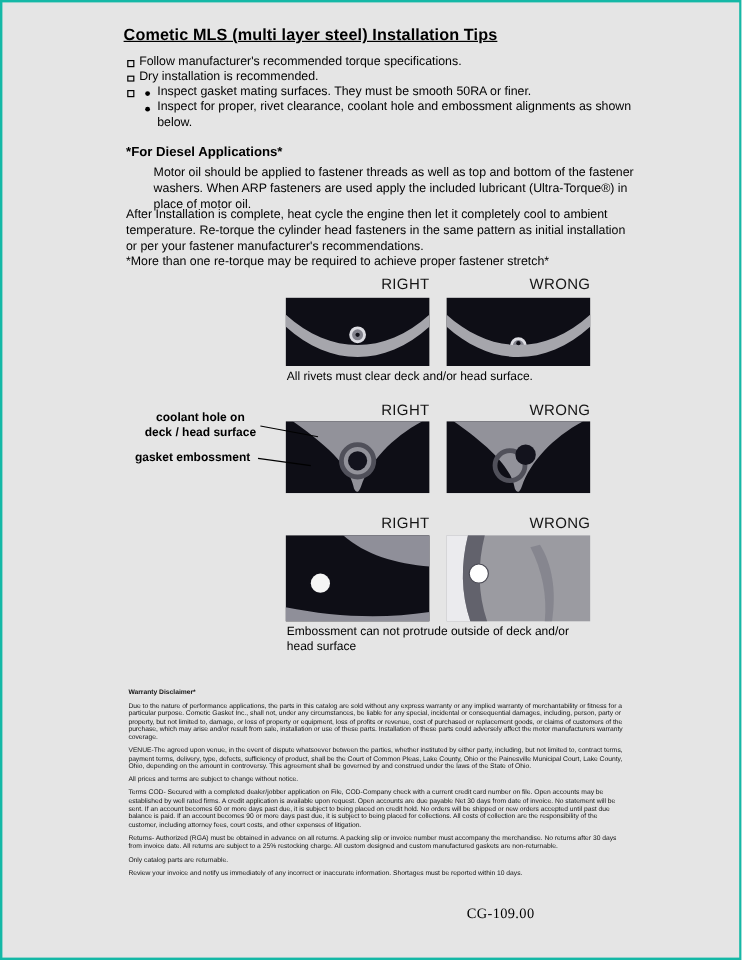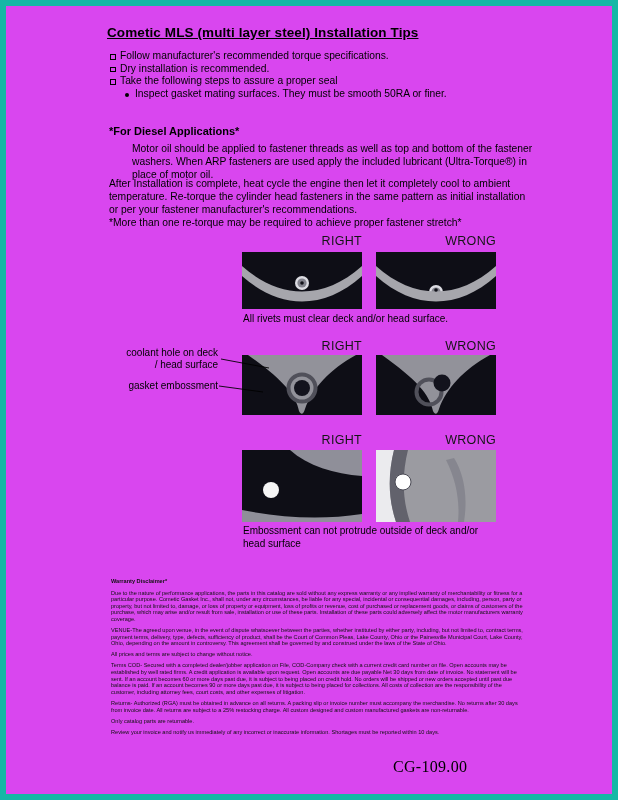--- a/index.html
+++ b/index.html
@@ -1,51 +1,52 @@
 <!DOCTYPE html>
 <html><head>
 <meta charset="utf-8">
 <style>
   html,body{margin:0;padding:0;background:#ffffff;}
-  .page{position:relative;width:618px;height:800px;background:#d946ef;border:6px solid #14b8a6;
+  .page{position:relative;width:618px;height:800px;background:#e5e5e5;border:2px solid #14b8a6;
         box-sizing:border-box;font-family:"Liberation Sans",sans-serif;color:#000;overflow:hidden;}
   .abs{position:absolute;}
   .title{left:101px;top:19px;font-size:13.5px;font-weight:bold;text-decoration:underline;letter-spacing:0.1px;}
   .tips{left:103px;top:44px;width:452px;font-size:10.3px;line-height:12.7px;}
   .bullet{position:relative;padding-left:11px;}
   .bullet.sub{margin-left:15px;}
   .dot-open{position:absolute;left:1px;top:4px;width:3.5px;height:3.5px;border:1px solid #000;}
   .dot-fill{position:absolute;left:1px;top:4.5px;width:4px;height:4px;background:#000;border-radius:50%;}
   .h2{left:103px;top:119px;font-size:11px;font-weight:bold;}
   .para{left:103px;width:420px;font-size:10.3px;line-height:13px;}
   .p1{top:136px;margin-left:23px;}
   .p2{top:171px;}
   .pnote{top:210px;}
   .dlabel{width:120px;text-align:right;font-size:12.5px;color:#151515;letter-spacing:0.3px;}
   .panel{position:absolute;width:120px;}
   .panel svg{display:block;width:100%;height:100%;}
   .caption{left:237px;font-size:10px;line-height:12.5px;}
-  .callout{text-align:right;font-size:10px;line-height:11.5px;}
+  .callout{text-align:center;font-size:10px;line-height:11.5px;font-weight:bold;}
   .legal{left:105px;top:572px;width:412px;font-size:5.6px;line-height:6.6px;color:#111;}
   .legal .lh{font-weight:bold;margin:0 0 5px 0;}
   .legal p{margin:0 0 4.5px 0;}
-  .docnum{left:387px;top:752px;font-family:"Liberation Serif",serif;font-size:16px;letter-spacing:0.3px;}
+  .docnum{left:387px;top:752px;font-family:"Liberation Serif",serif;font-size:12px;letter-spacing:0.3px;}
 </style>
 </head>
 <body>
 
 <div class="page">
 
   <div class="title abs">Cometic MLS (multi layer steel) Installation Tips</div>
 
   <div class="tips abs">
     <div class="bullet"><span class="dot-open"></span><span>Follow manufacturer's recommended torque specifications.</span></div>
     <div class="bullet"><span class="dot-open"></span><span>Dry installation is recommended.</span></div>
-    <div class="bullet"><span class="dot-open"></span><span>Take the following steps to assure a proper seal</span></div>
+    <div class="bullet"><span class="dot-open"></span></div>
     <div class="bullet sub"><span class="dot-fill"></span><span>Inspect gasket mating surfaces.  They must be smooth 50RA or finer.</span></div>
+    <div class="bullet sub"><span class="dot-fill"></span><span>Inspect for proper, rivet clearance, coolant hole and embossment alignments as shown below.</span></div>
   </div>
 
   <div class="h2 abs">*For Diesel Applications*</div>
   <div class="para p1 abs">Motor oil should be applied to fastener threads as well as top and bottom of the fastener washers. When ARP fasteners are used apply the included lubricant (Ultra-Torque®) in place of motor oil.</div>
   <div class="para pnote abs">*More than one re-torque may be required to achieve proper fastener stretch*</div>
   <div class="para p2 abs">After Installation is complete, heat cycle the engine then let it completely cool to ambient temperature. Re-torque the cylinder head fasteners in the same pattern as initial installation or per your fastener manufacturer's recommendations.</div>
 
   <div class="dlabel abs" style="left:236px;top:228px;">RIGHT</div>
   <div class="dlabel abs" style="left:370px;top:228px;">WRONG</div>
 

